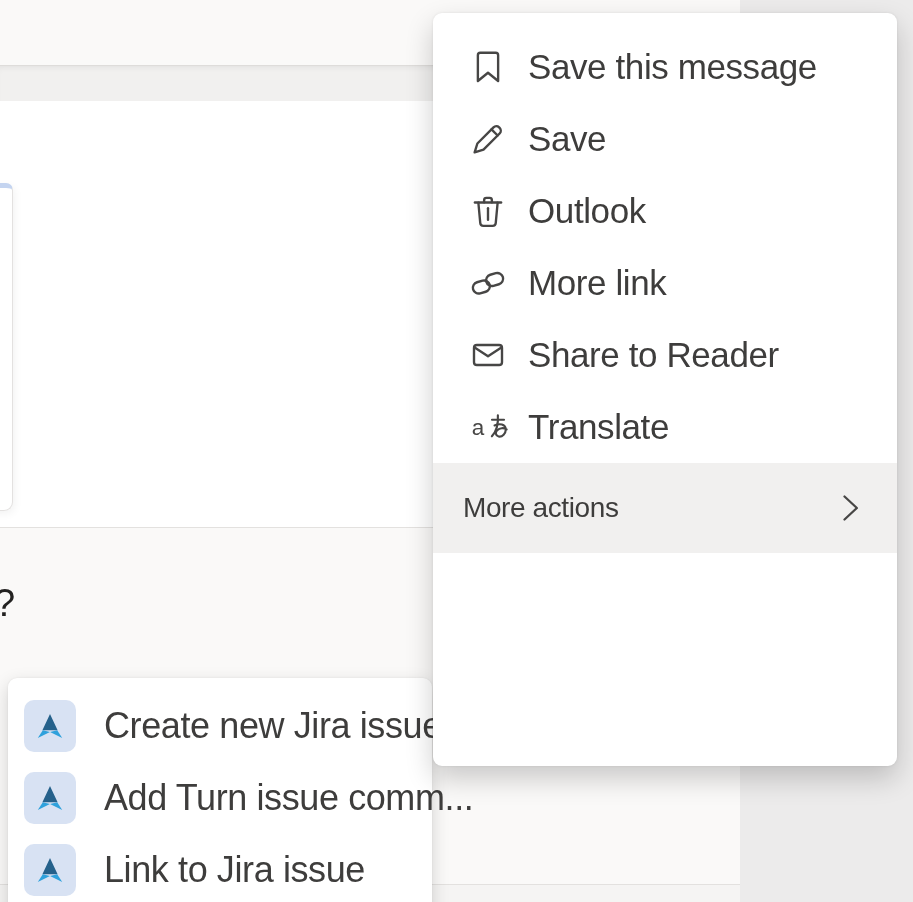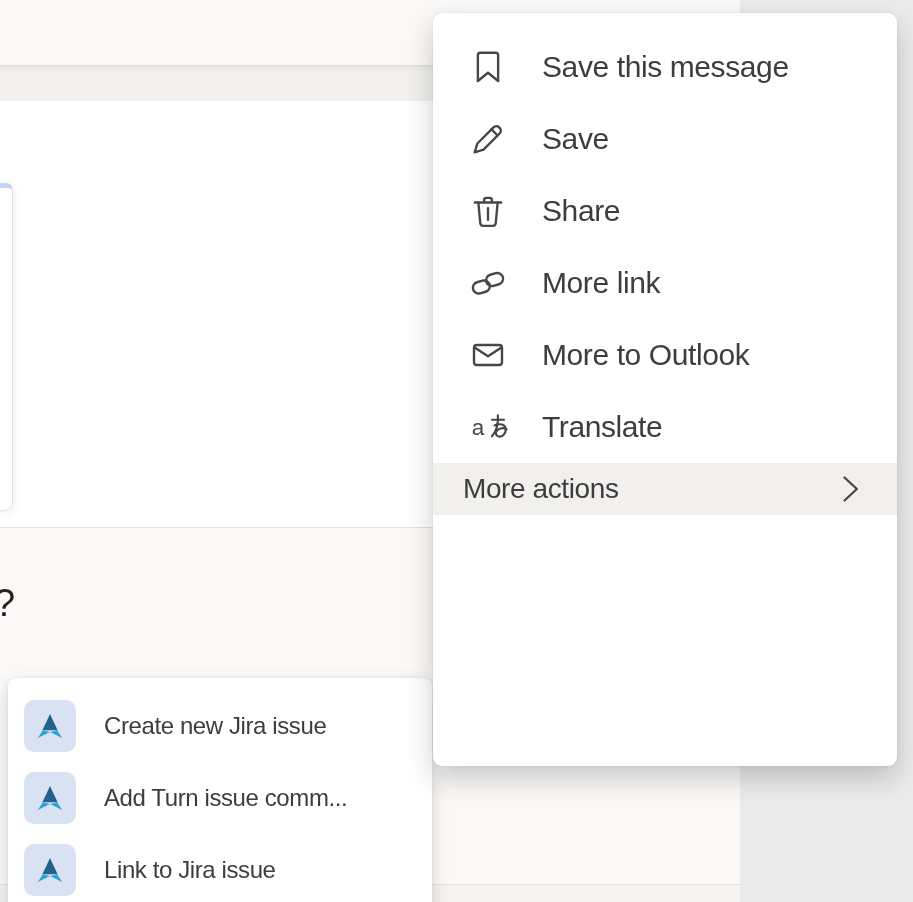--- a/index.html
+++ b/index.html
@@ -28,30 +28,30 @@
   .bottom-strip{left:0;top:885px;width:740px;height:17px;background:#f5f4f3;}
   .question{left:-6px;top:582px;font-size:38px;color:#232221;}
 
   
   .jira-submenu{left:8px;top:678px;width:424px;height:260px;background:#ffffff;
     border-radius:9px;box-shadow:0 6px 18px rgba(0,0,0,.16),0 0 2px rgba(0,0,0,.08);
     padding-top:12px;box-sizing:border-box;}
   .jira-item{height:72px;display:flex;align-items:center;cursor:pointer;}
   .jira-tile{width:52px;height:52px;margin-left:16px;border-radius:10px;background:#d8e2f3;
     display:flex;align-items:center;justify-content:center;flex:none;}
-  .jira-lbl{margin-left:28px;font-size:24px;letter-spacing:-0.4px;white-space:nowrap;}
+  .jira-lbl{margin-left:28px;font-size:36px;letter-spacing:-0.4px;white-space:nowrap;}
 
   
   .context-menu{left:433px;top:13px;width:464px;height:753px;background:#ffffff;
     border-radius:9px;box-shadow:0 12px 28px rgba(0,0,0,.20),0 0 3px rgba(0,0,0,.08);
     padding:18px 0 15px 0;box-sizing:border-box;}
   .menu-item{height:72px;display:flex;align-items:center;cursor:pointer;}
   .menu-item .ic{width:40px;height:40px;margin-left:35px;flex:none;}
-  .menu-item .lbl{margin-left:34px;font-size:30px;letter-spacing:-0.4px;white-space:nowrap;}
-  .more-row{height:52px;background:#f1f0ef;display:flex;align-items:center;
+  .menu-item .lbl{margin-left:20px;font-size:35px;letter-spacing:-0.4px;white-space:nowrap;}
+  .more-row{height:90px;background:#f1f0ef;display:flex;align-items:center;
     padding:0 30px;cursor:pointer;}
   .more-row .lbl{flex:1;font-size:28px;letter-spacing:-0.4px;}
   .more-row .ic{width:36px;height:40px;flex:none;}
 
   svg.glyph{stroke:#474645;stroke-width:1.9;fill:none;stroke-linecap:round;stroke-linejoin:round;}
   svg.glyph text{stroke:none;fill:#474645;}
 </style>
 </head>
 <body>
 
@@ -121,42 +121,42 @@
 
   <div class="menu-item">
     <span class="ic">
       <svg class="glyph" width="40" height="40" viewBox="0 0 32 32">
         <path d="M5.5,9.2 H26.5"></path>
         <path d="M12.9,9 V7.3 a1.8,1.8 0 0 1 1.8,-1.8 h2.6 a1.8,1.8 0 0 1 1.8,1.8 V9"></path>
         <path d="M8.3,9.4 l1.5,16.2 a2.5,2.5 0 0 0 2.5,2.3 h7.4 a2.5,2.5 0 0 0 2.5,-2.3 L23.7,9.4"></path>
         <path d="M16,13.8 V23"></path>
       </svg>
     </span>
-    <span class="lbl">Share</span>
+    <span class="lbl">Outlook</span>
   </div>
 
 
   <div class="menu-item">
     <span class="ic">
       <svg class="glyph" width="40" height="40" viewBox="0 0 32 32">
         <rect x="3.8" y="14.6" width="13.8" height="9.2" rx="4.6" transform="rotate(-16 10.7 19.2)"></rect>
         <rect x="14.4" y="8.6" width="13.8" height="9.2" rx="4.6" transform="rotate(-16 21.3 13.2)"></rect>
       </svg>
     </span>
     <span class="lbl">More link</span>
   </div>
 
   <div class="menu-item">
     <span class="ic">
       <svg class="glyph" width="40" height="40" viewBox="0 0 32 32">
         <rect x="4.8" y="8" width="22.4" height="16" rx="2.3"></rect>
         <path d="M5.6,10.2 L16,17 26.4,10.2"></path>
       </svg>
     </span>
-    <span class="lbl">More to Outlook</span>
+    <span class="lbl">Share to Reader</span>
   </div>
 
   <div class="menu-item">
     <span class="ic">
       <svg class="glyph" width="40" height="40" viewBox="0 0 32 32">
         <text x="3" y="22" font-size="18" font-family="Liberation Sans, sans-serif">a</text>
         <path d="M19.2,10.2 h9.6" stroke-width="1.7"></path>
         <path d="M23.9,6.6 c0.4,6.2 -1.1,12.9 -4.8,16.8" stroke-width="1.7"></path>
         <path d="M21.3,14.8 c4,-2 8.6,-0.9 8.9,2.7 c0.3,3.6 -2.9,6.7 -5.7,6.1 c-2.4,-0.5 -2.9,-3.2 -1.1,-5 c1.9,-1.9 5.2,-2.2 7.5,-0.7" stroke-width="1.7"></path>
       </svg>

